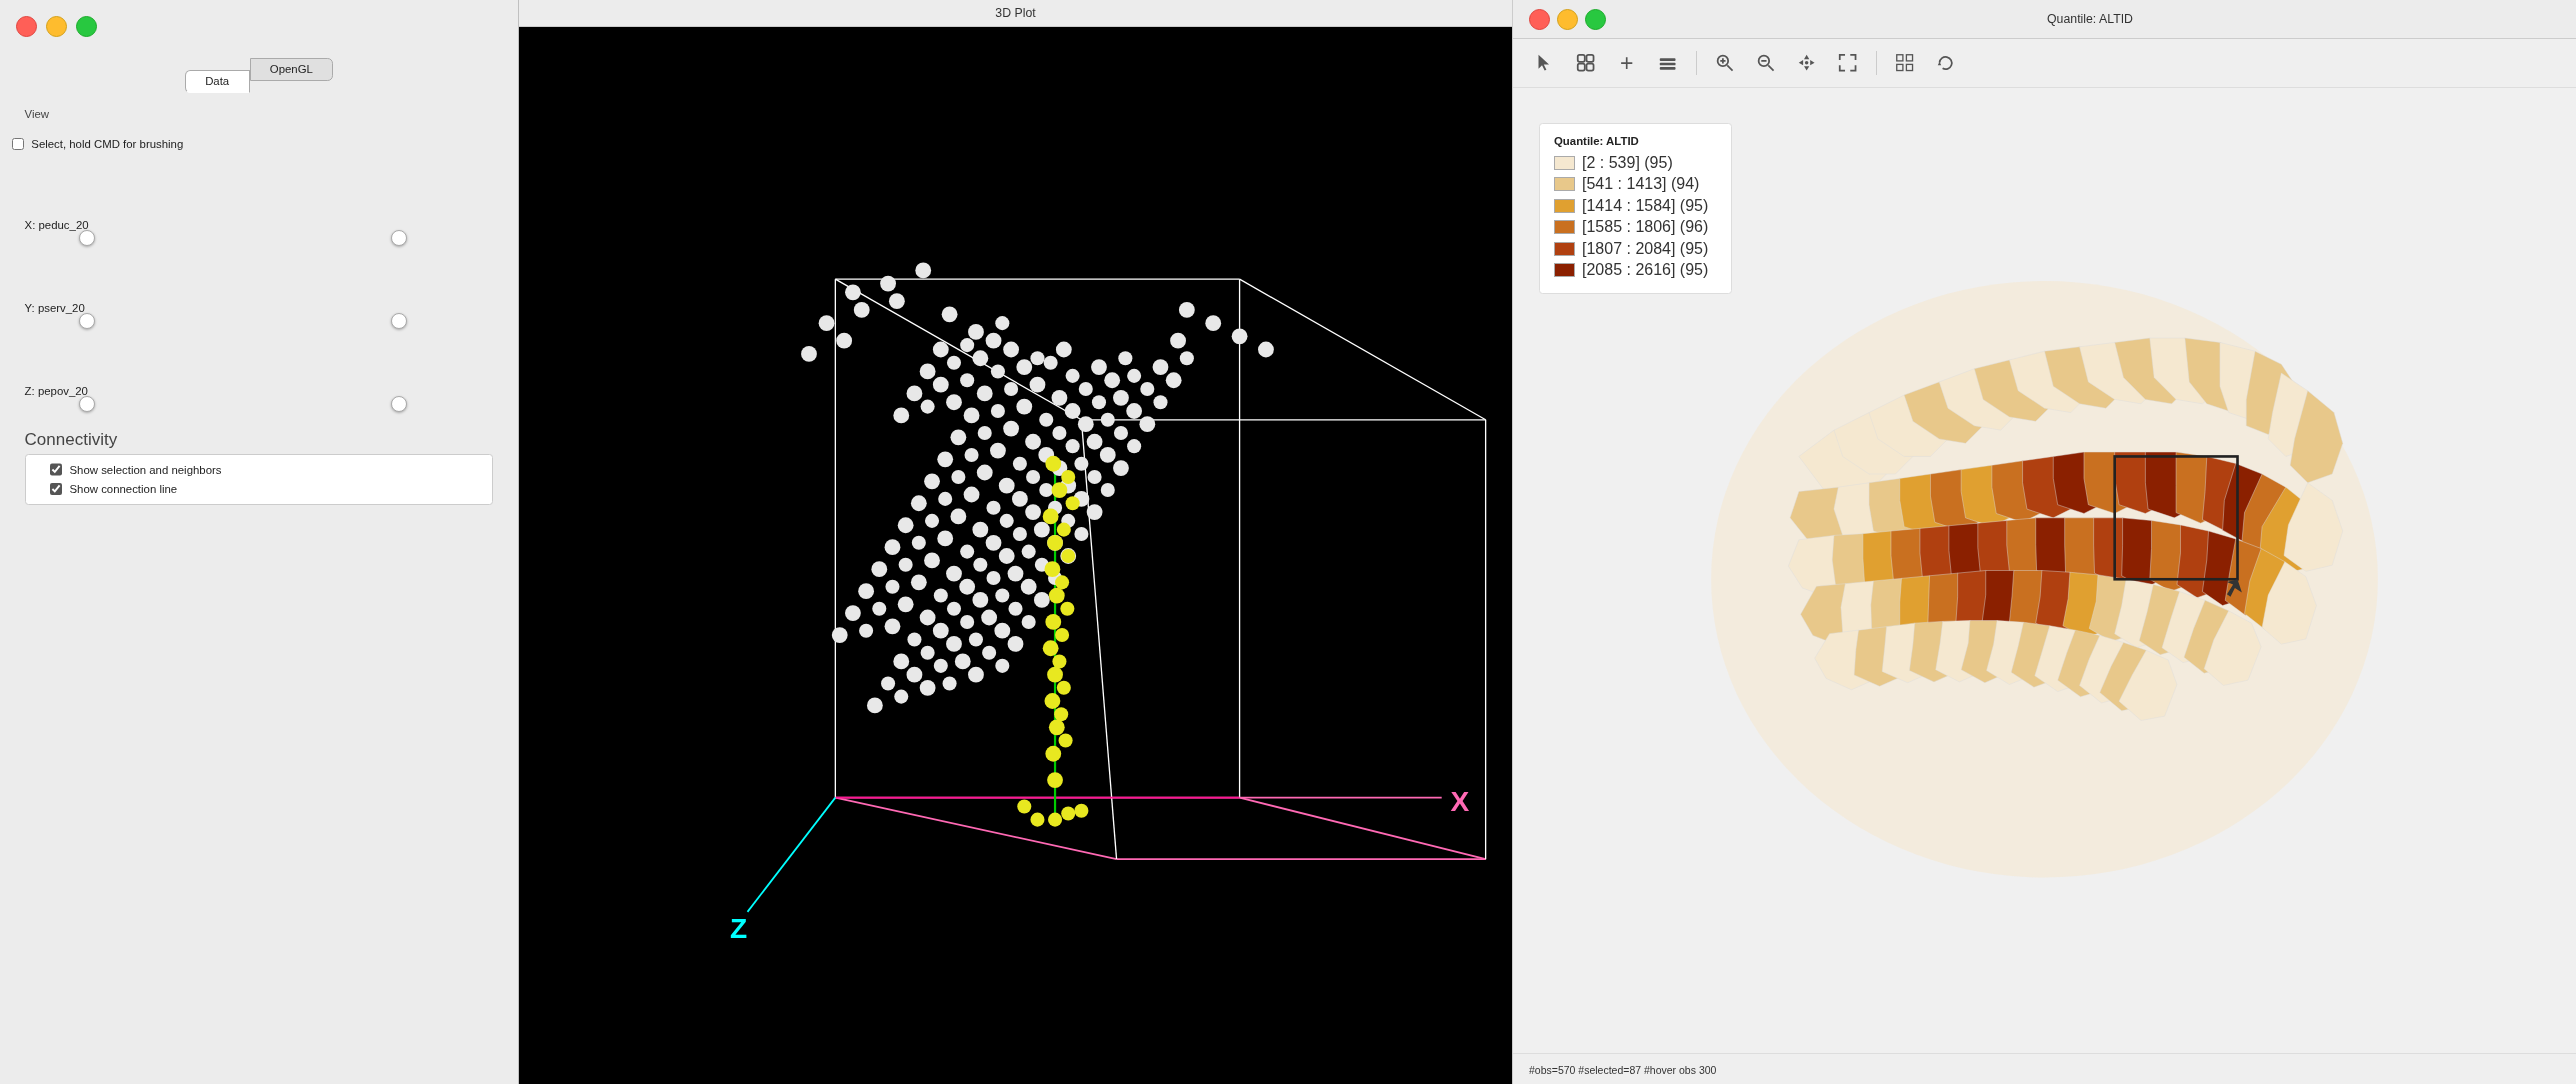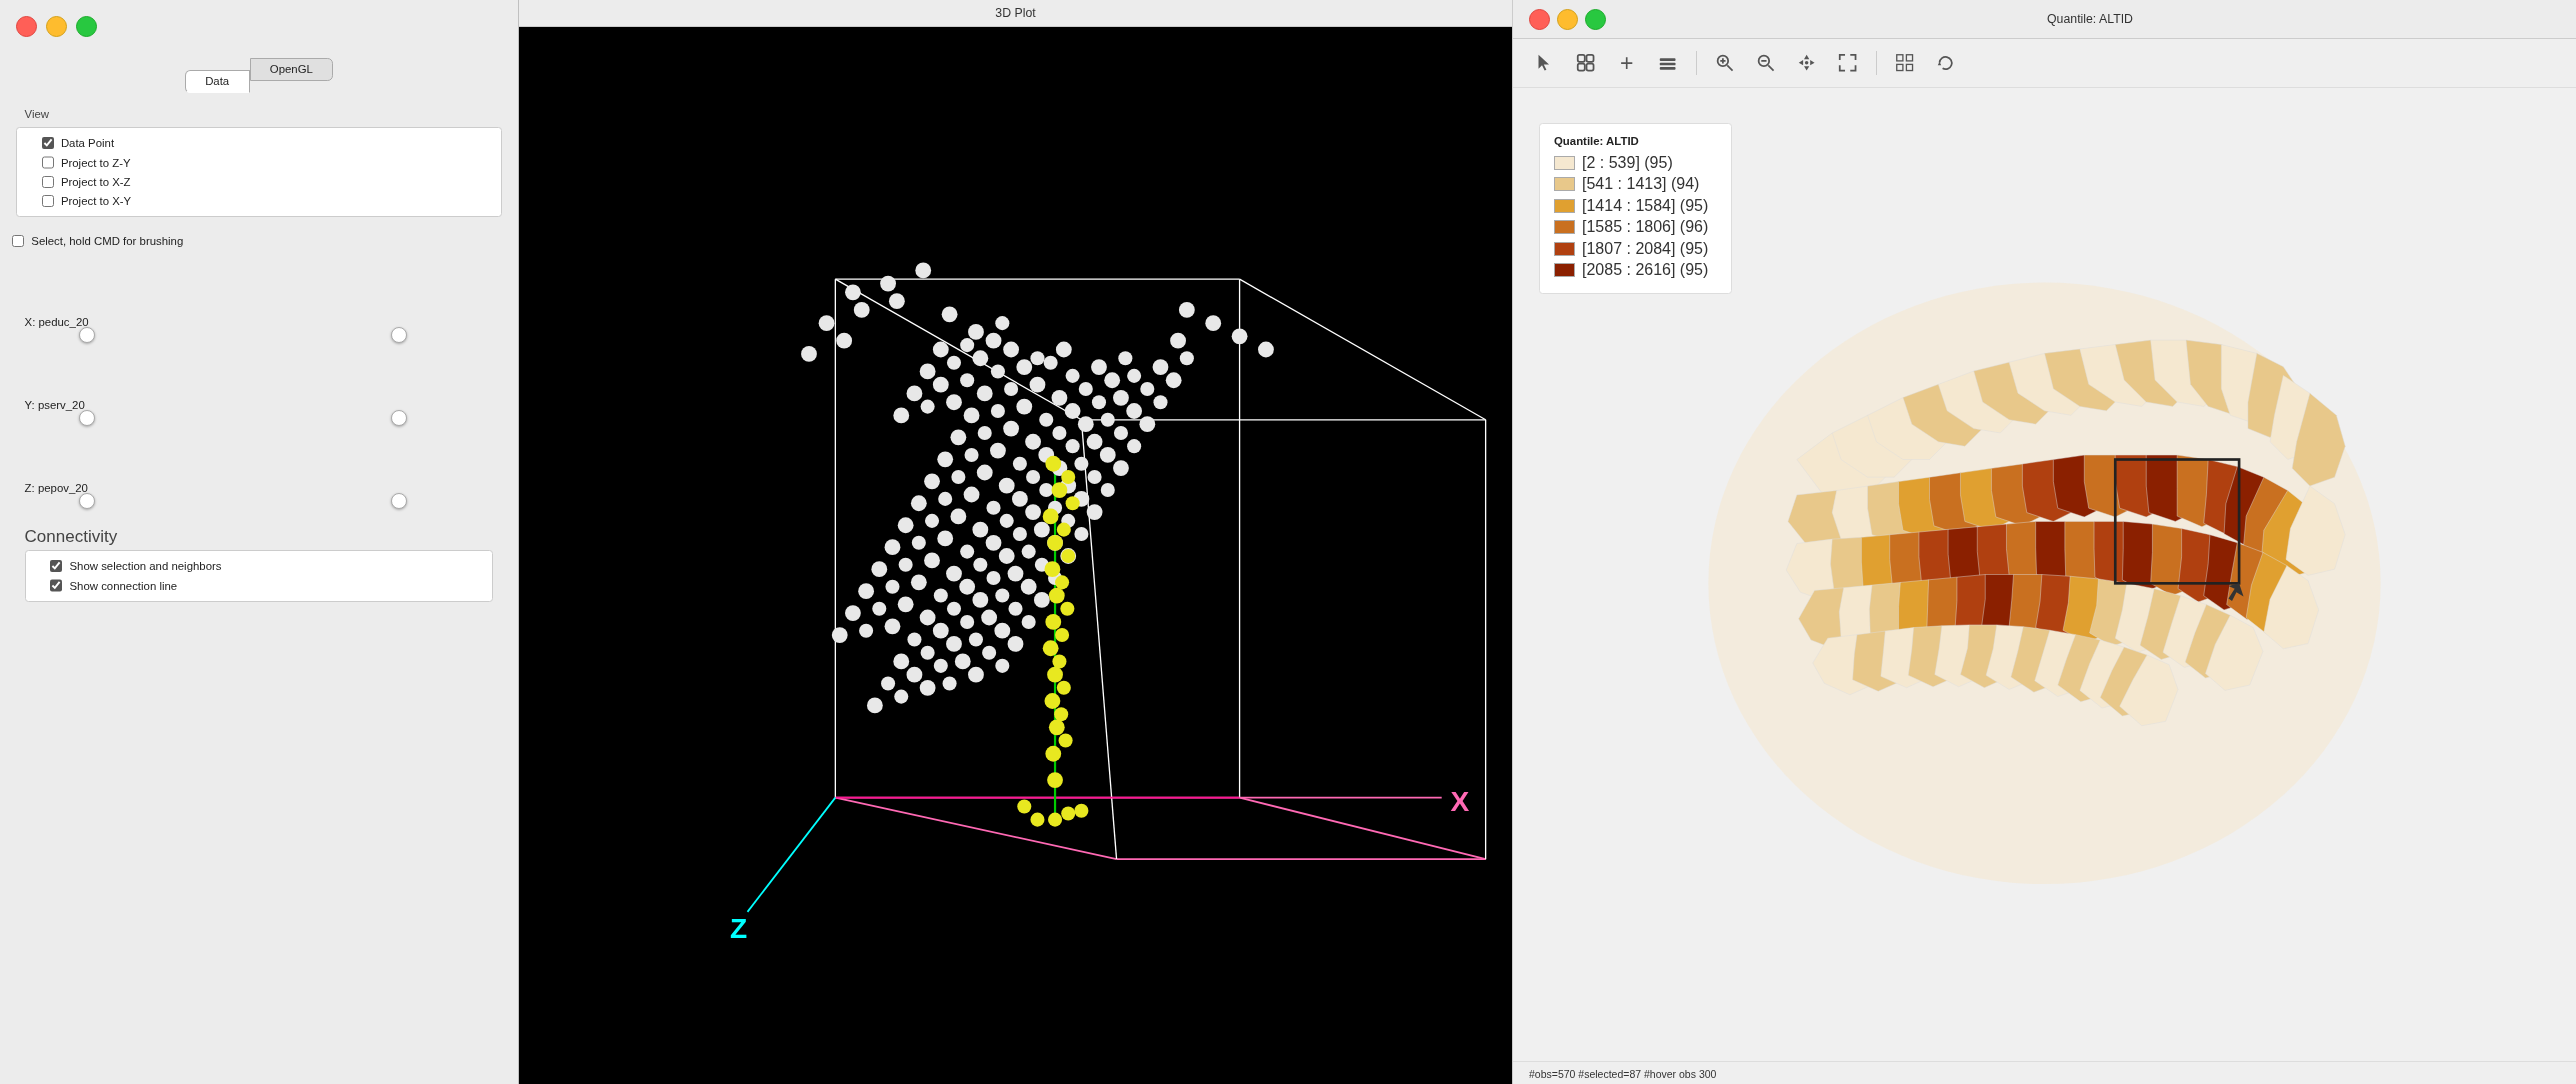--- a/index.html
+++ b/index.html
@@ -269,21 +269,21 @@
     }
 
     .legend-swatch {
       width: 21px;
       height: 14px;
       border: 0.9px solid #aaa;
       flex-shrink: 0;
     }
 
     .status-bar {
-      height: 24px;
+      height: 32px;
       background: #efefef;
       border-top: 0.9px solid #ddd;
       display: flex;
       align-items: center;
       padding: 0 16px;
       font-size: 10.5px;
       color: #333;
     }
 
     
@@ -306,38 +306,20 @@
     <span class="traffic-light tl-max"></span>
   </div>
 
   <div class="tabs-row">
     <button class="tab-btn active">Data</button>
     <button class="tab-btn">OpenGL</button>
   </div>
 
   <div class="section-label">View</div>
 
-  <div style="background:#fff; border:0.9px solid #ccc; border-radius:3.5px; margin:3.5px 16px; padding:5.3px 0;">
-    <div class="check-item">
-      <input type="checkbox" checked="" style="">
-      <span>Data Point</span>
-    </div>
-    <div class="check-item">
-      <input type="checkbox" style="">
-      <span>Project to Z-Y</span>
-    </div>
-    <div class="check-item">
-      <input type="checkbox" style="">
-      <span>Project to X-Z</span>
-    </div>
-    <div class="check-item">
-      <input type="checkbox" style="">
-      <span>Project to X-Y</span>
-    </div>
-  </div>
 
   <div class="divider-sep"></div>
 
   <div class="check-item" style="padding-left:12px;">
     <input type="checkbox" style="">
     <span>Select, hold CMD for brushing</span>
   </div>
 
   <div class="divider-sep"></div>
 

